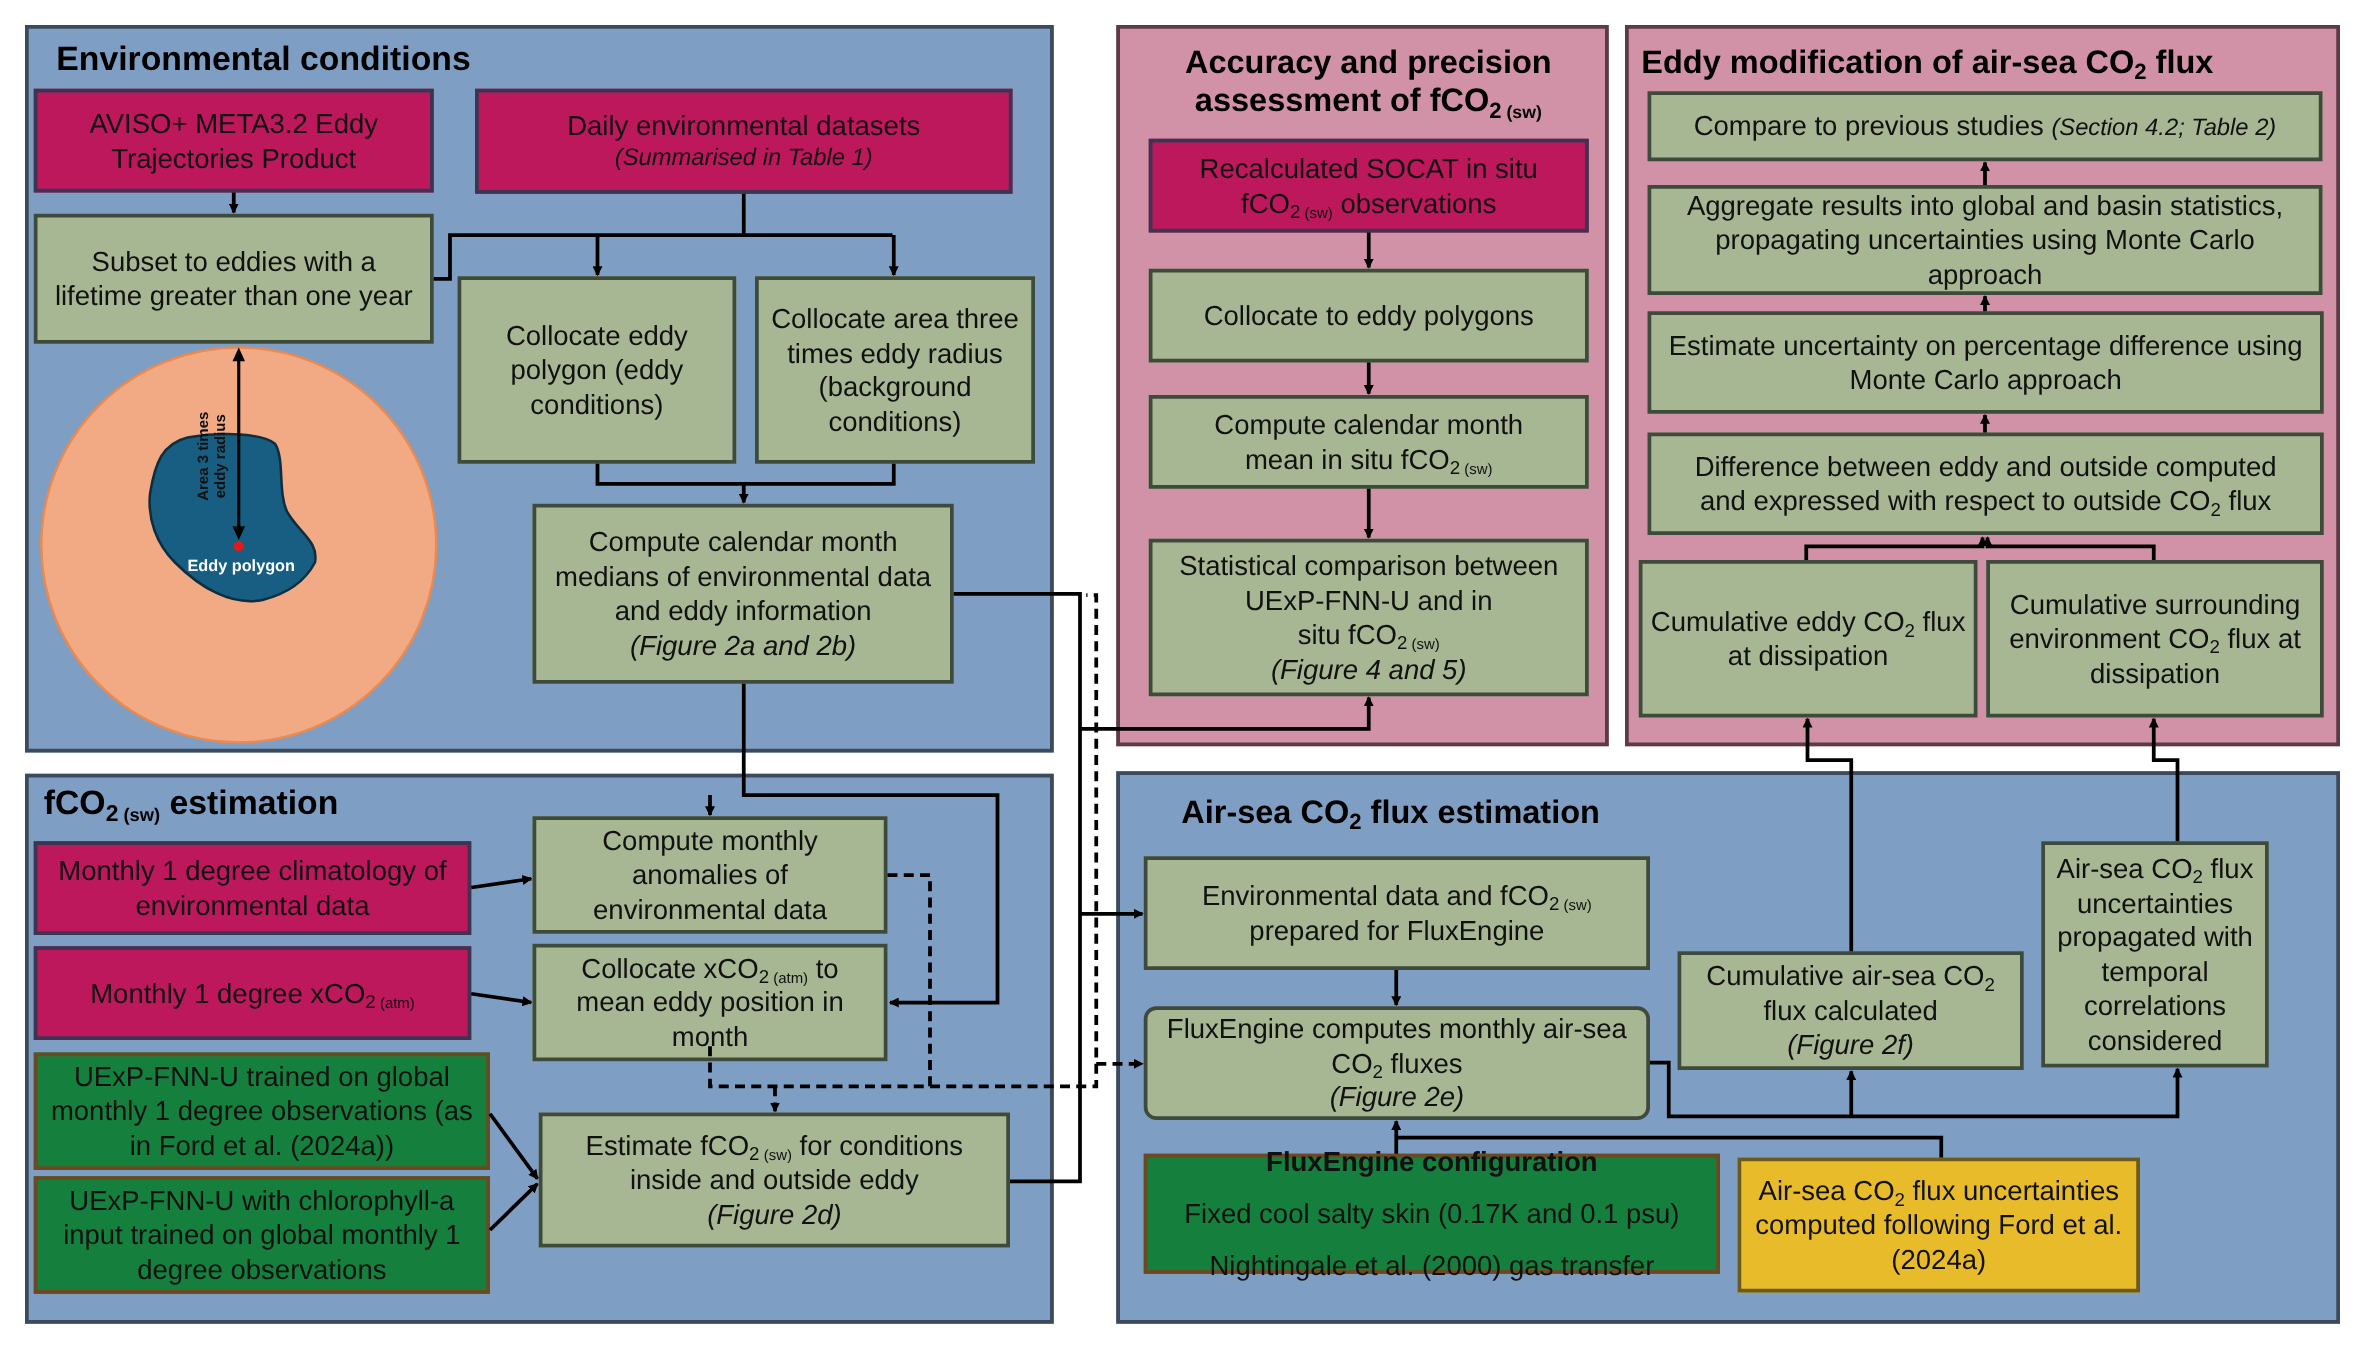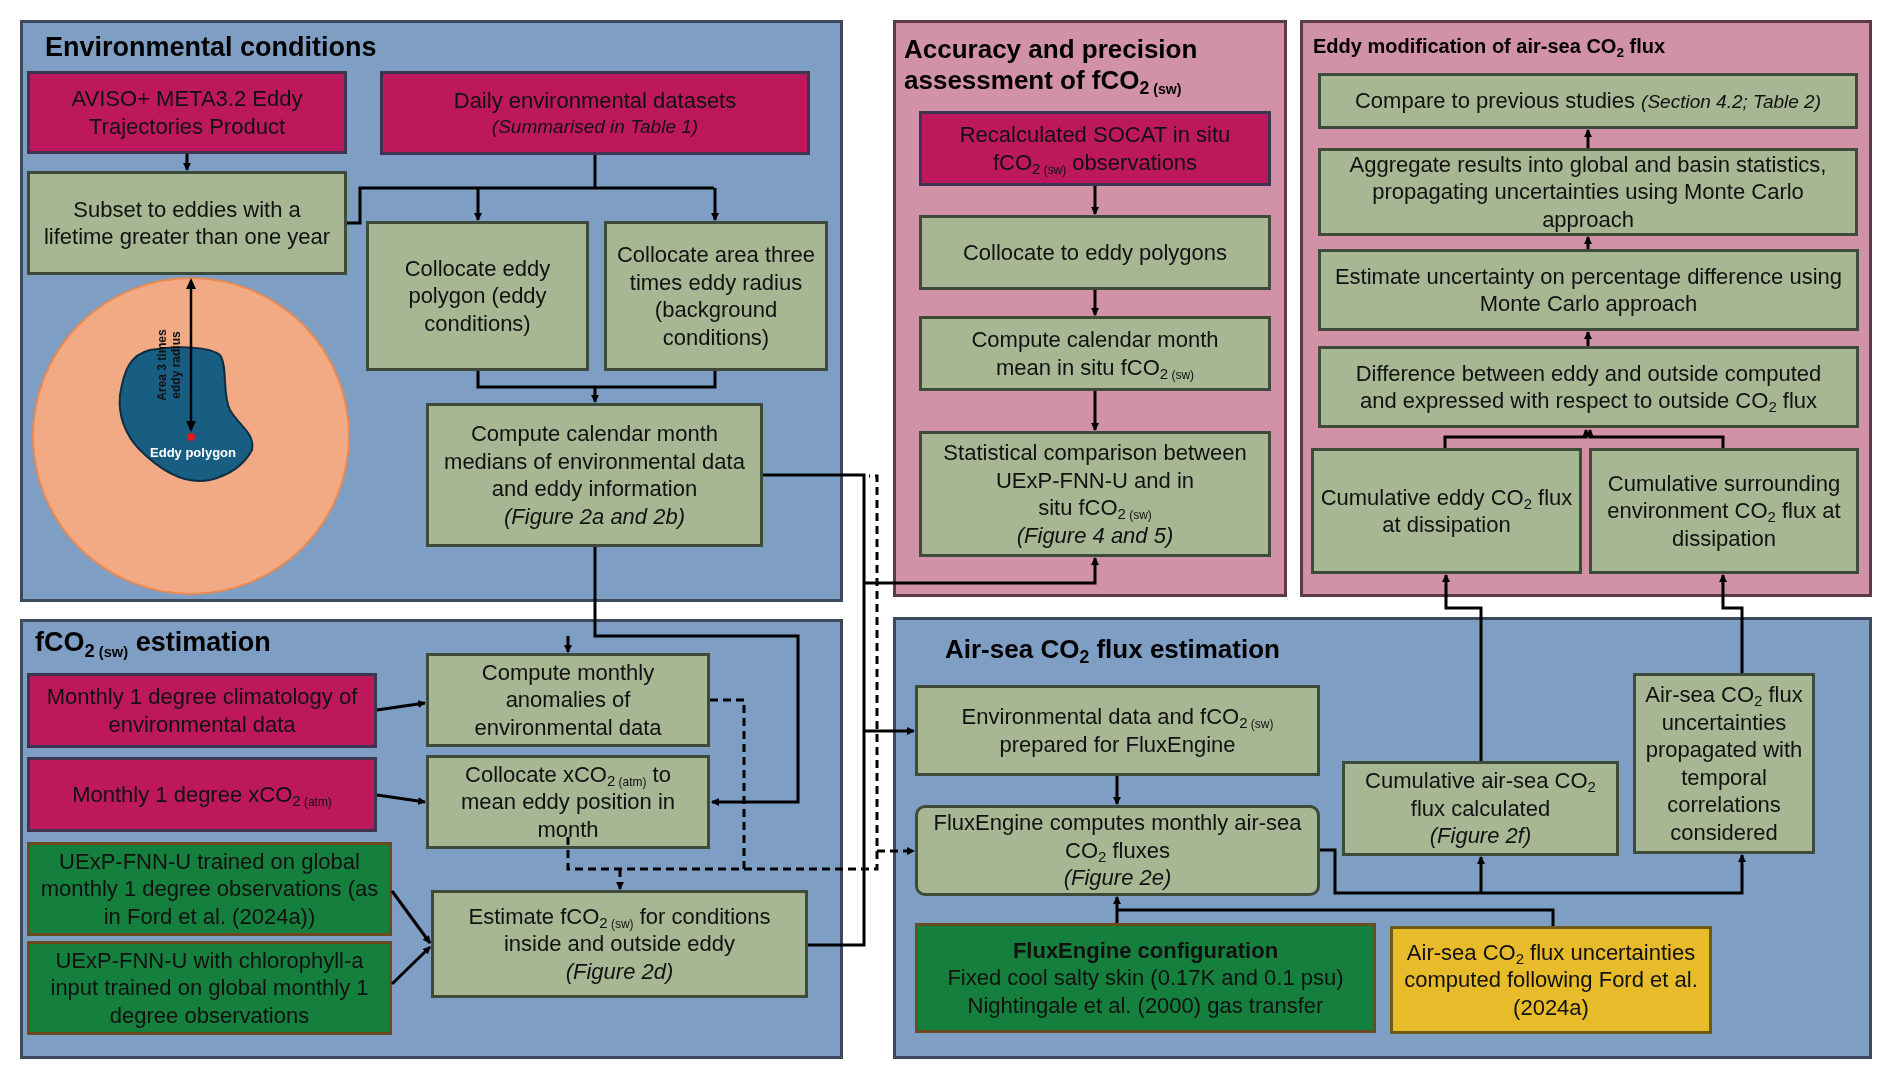--- a/index.html
+++ b/index.html
@@ -30,26 +30,26 @@
 <div class="panel pink" style="left:1300px;top:20px;width:572px;height:577px;"></div>
 <div class="panel blue" style="left:20px;top:619px;width:823px;height:440px;"></div>
 <div class="panel blue" style="left:893px;top:617px;width:979px;height:442px;"></div>
 
 <div class="ptitle" style="left:45px;top:31px;">Environmental conditions</div>
 
 <div class="ptitle" style="left:35px;top:626px;">
   <span>fCO</span><sub><span>2</span><span style="font-size:0.8em"> (sw)</span></sub><span> estimation</span>
 </div>
 
-<div class="ptitle" style="left:904px;top:34px;font-size:26px;">
+<div class="ptitle" style="left:948px;top:34px;font-size:26px;text-align:center;">
   <div>Accuracy and precision</div>
   <div><span>assessment of fCO</span><sub><span>2</span><span style="font-size:0.8em"> (sw)</span></sub></div>
 </div>
 
-<div class="ptitle" style="left:1313px;top:34px;font-size:20px;">
+<div class="ptitle" style="left:1313px;top:34px;font-size:26px;">
   <span>Eddy modification of air-sea CO</span><sub>2</sub><span> flux</span>
 </div>
 
 <div class="ptitle" style="left:907px;top:634px;font-size:26px;margin-left:38px;">
   <span>Air-sea CO</span><sub>2</sub><span> flux estimation</span>
 </div>
 
 <div class="box purple" style="left:27px;top:71px;width:320px;height:83px;">
   <div>AVISO+ META3.2 Eddy</div>
   <div>Trajectories Product</div>
@@ -173,21 +173,21 @@
 
 <div class="box green" style="left:1342px;top:761px;width:277px;height:95px;">
   <div><span>Cumulative air-sea CO</span><sub>2</sub><span> flux calculated</span></div>
   <div class="it">(Figure 2f)</div>
 </div>
 
 <div class="box green" style="left:1633px;top:673px;width:182px;height:181px;">
   <div><span>Air-sea CO</span><sub>2</sub><span> flux uncertainties propagated with temporal correlations considered</span></div>
 </div>
 
-<div class="box orange" style="left:915px;top:923px;width:461px;height:110px;">
+<div class="box orange" style="left:915px;top:923px;width:461px;height:96px;gap:14px;">
   <div class="b">FluxEngine configuration</div>
   <div>Fixed cool salty skin (0.17K and 0.1 psu)</div>
   <div>Nightingale et al. (2000) gas transfer</div>
 </div>
 
 <div class="box yellow" style="left:1390px;top:926px;width:322px;height:108px;">
   <div><span>Air-sea CO</span><sub>2</sub><span> flux uncertainties computed following Ford et al. (2024a)</span></div>
 </div>
 
 <svg class="overlay" width="1892" height="1076" viewBox="0 0 1892 1076">

